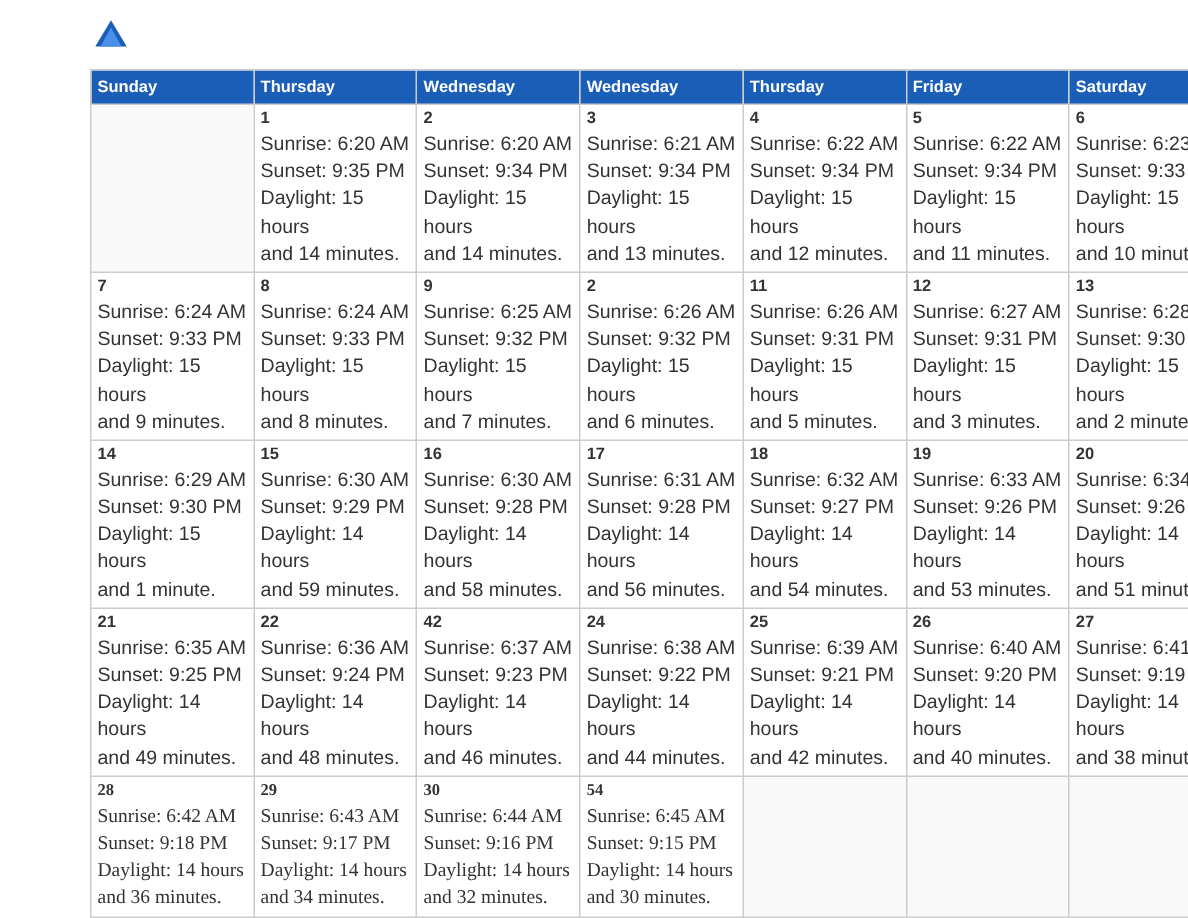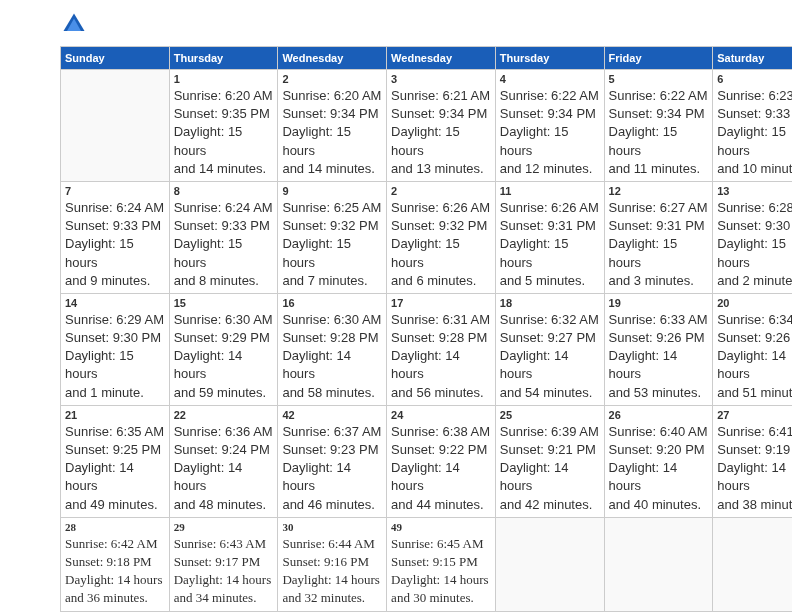--- a/index.html
+++ b/index.html
@@ -263,21 +263,21 @@
           </td>
           <td>
             <span class="day-number">29</span>
             <div class="day-info">Sunrise: 6:43 AM<br>Sunset: 9:17 PM<br>Daylight: 14 hours<br>and 34 minutes.</div>
           </td>
           <td>
             <span class="day-number">30</span>
             <div class="day-info">Sunrise: 6:44 AM<br>Sunset: 9:16 PM<br>Daylight: 14 hours<br>and 32 minutes.</div>
           </td>
           <td>
-            <span class="day-number">49</span>
+            <span class="day-number">54</span>
             <div class="day-info">Sunrise: 6:45 AM<br>Sunset: 9:15 PM<br>Daylight: 14 hours<br>and 30 minutes.</div>
           </td>
           <td class="empty-cell"></td>
           <td class="empty-cell"></td>
           <td class="empty-cell"></td>
         </tr>
       </tbody>
   </table>
 </div>
 

